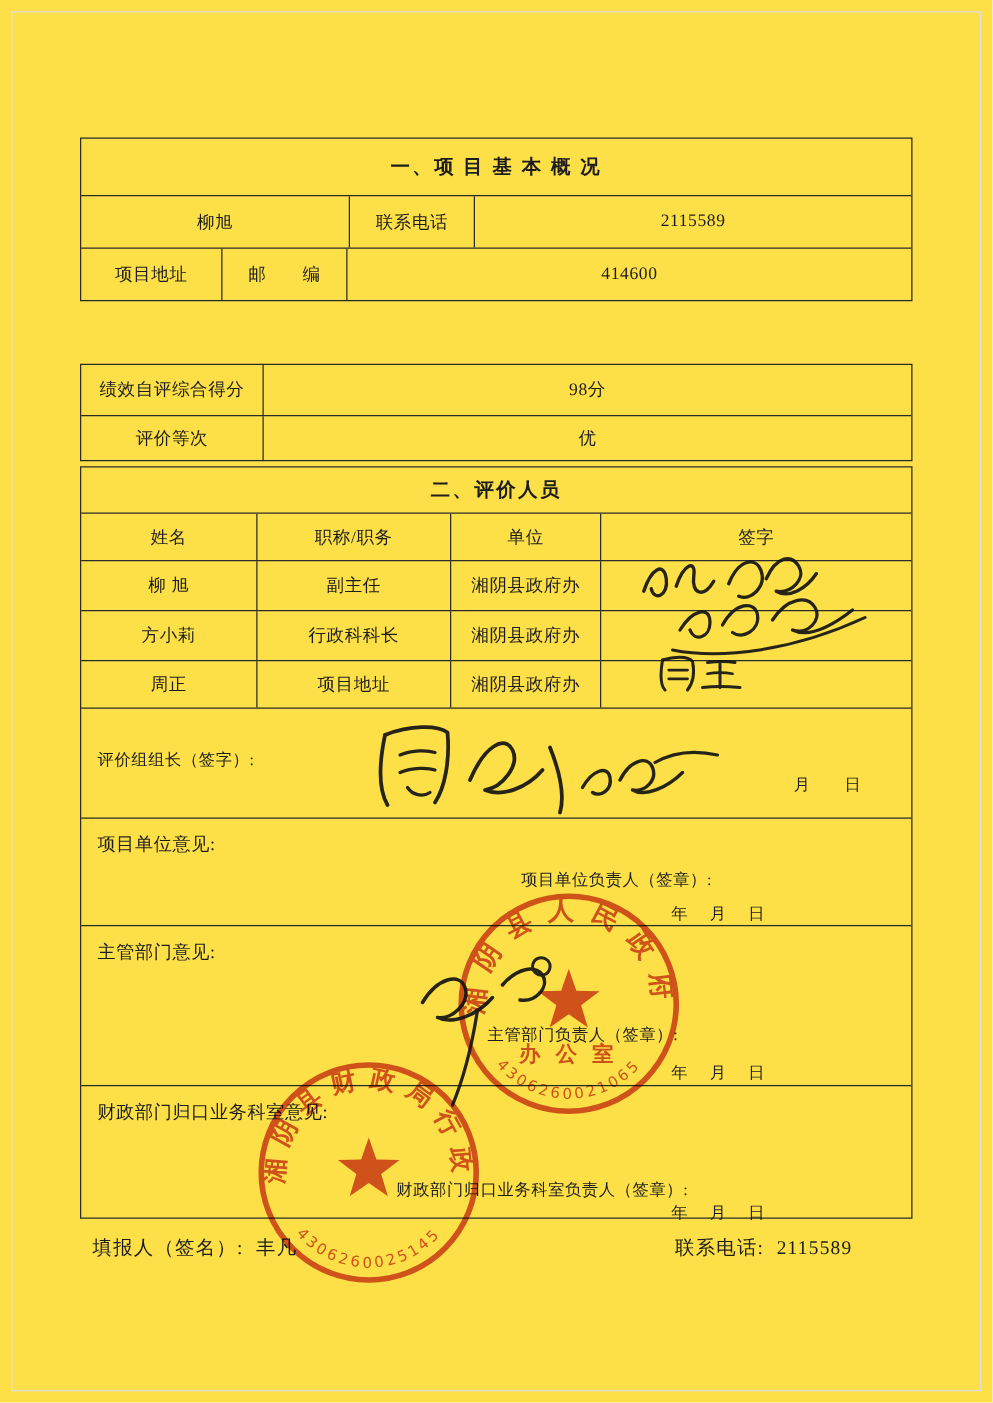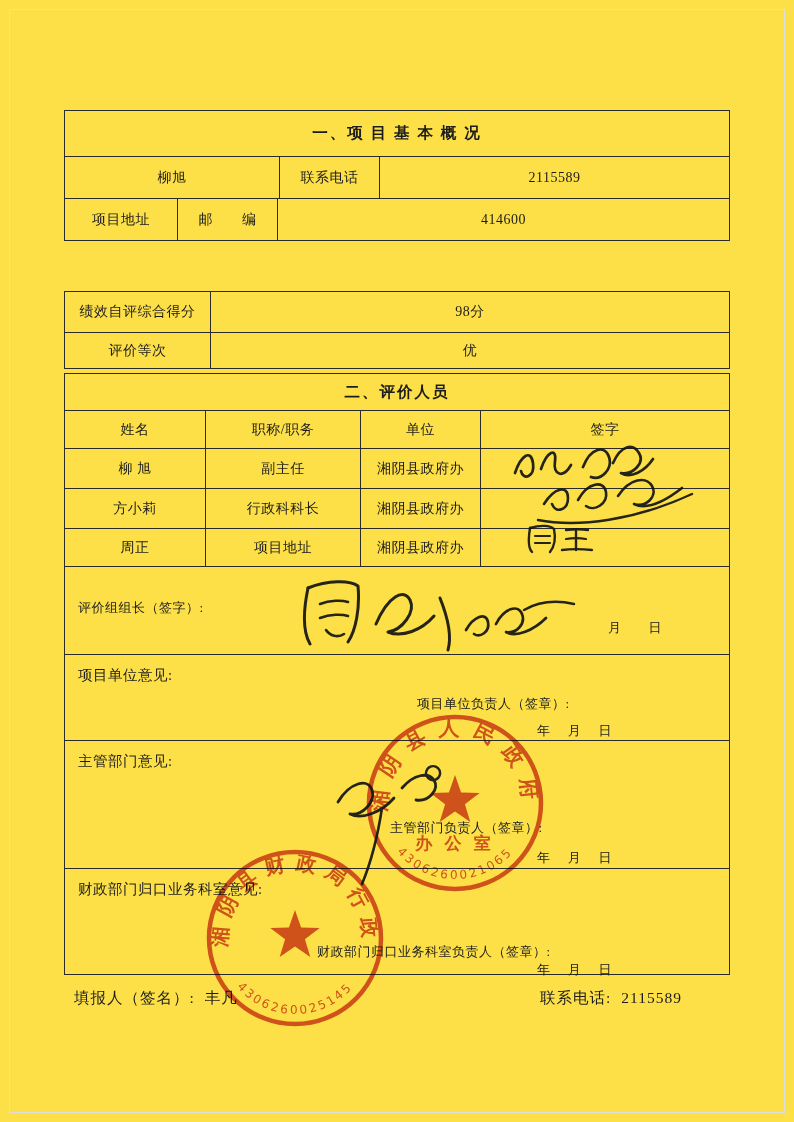--- a/index.html
+++ b/index.html
@@ -114,21 +114,21 @@
     <div class="row h38">
       <div class="cell e1">周正</div>
       <div class="cell e2">项目地址</div>
       <div class="cell e3">湘阴县政府办</div>
       <div class="cell e4"></div>
     </div>
 
     <div class="row hgl">
       <div class="cell optcell">
         <span class="pos" style="left:13px; top:32px;">评价组组长（签字）:</span>
-        <span class="pos" style="left:543px; top:52px;">月　　日</span>
+        <span class="pos" style="left:570px; top:52px;">月　　日</span>
       </div>
     </div>
 
     <div class="row hunit">
       <div class="cell optcell">
         <span class="opt-label">项目单位意见:</span>
         <span class="pos" style="left:325px; top:40px;margin-left:27px;">项目单位负责人（签章）:</span>
         <span class="pos" style="left:472px; top:67px;">年　 月　 日</span>
       </div>
     </div>

